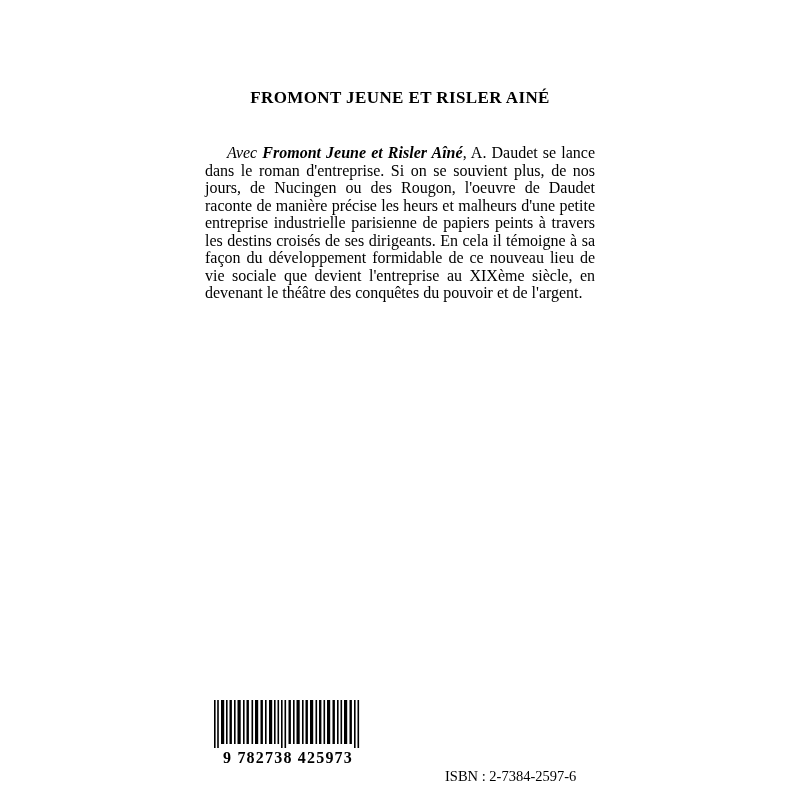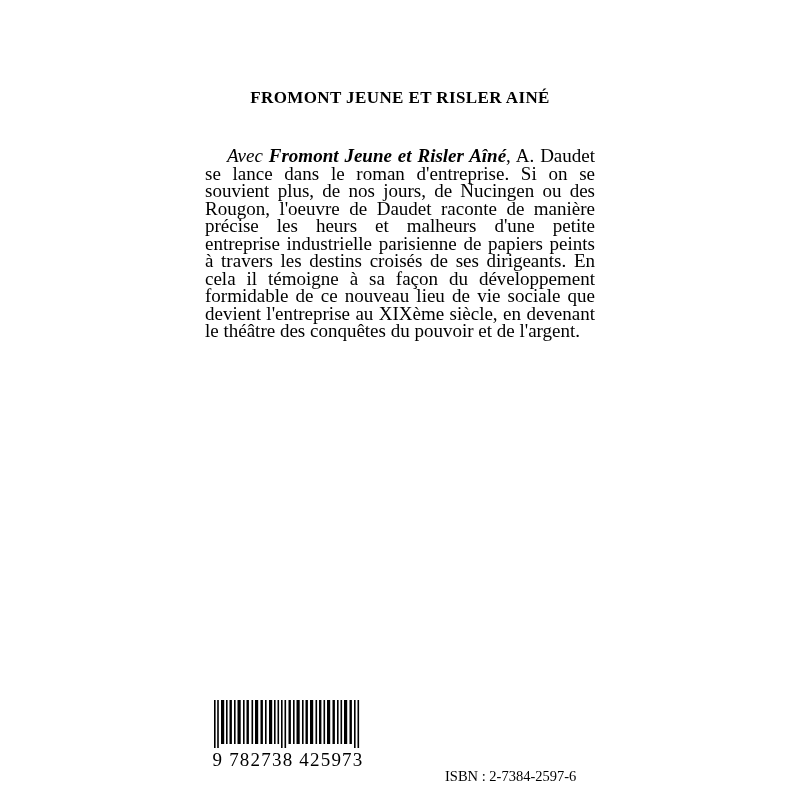--- a/index.html
+++ b/index.html
@@ -31,21 +31,21 @@
     font-weight: bold;
     font-size: 17px;
     letter-spacing: 0.4px;
   }
   .blurb {
     position: absolute;
     left: 205px;
     top: 128px;
     width: 390px;
     text-align: justify;
-    font-size: 19px;
+    font-size: 16px;
     line-height: 17.5px;
     text-indent: 22px;
   }
   .blurb .lead {
     font-style: italic;
   }
   .blurb .work {
     font-style: italic;
     font-weight: bold;
   }
@@ -56,22 +56,22 @@
     width: 152px;
   }
   .barcode {
     width: 152px;
     height: 48px;
     display: block;
   }
   .barcode-digits {
     margin-top: 1px;
     font-family: "Liberation Serif", serif;
-    font-size: 19px;
-    font-weight: normal;
+    font-size: 16px;
+    font-weight: bold;
     letter-spacing: 1.2px;
     text-align: center;
     white-space: nowrap;
   }
   .isbn {
     position: absolute;
     left: 445px;
     top: 768px;
     font-size: 14.5px;
     font-family: "Liberation Serif", serif;

